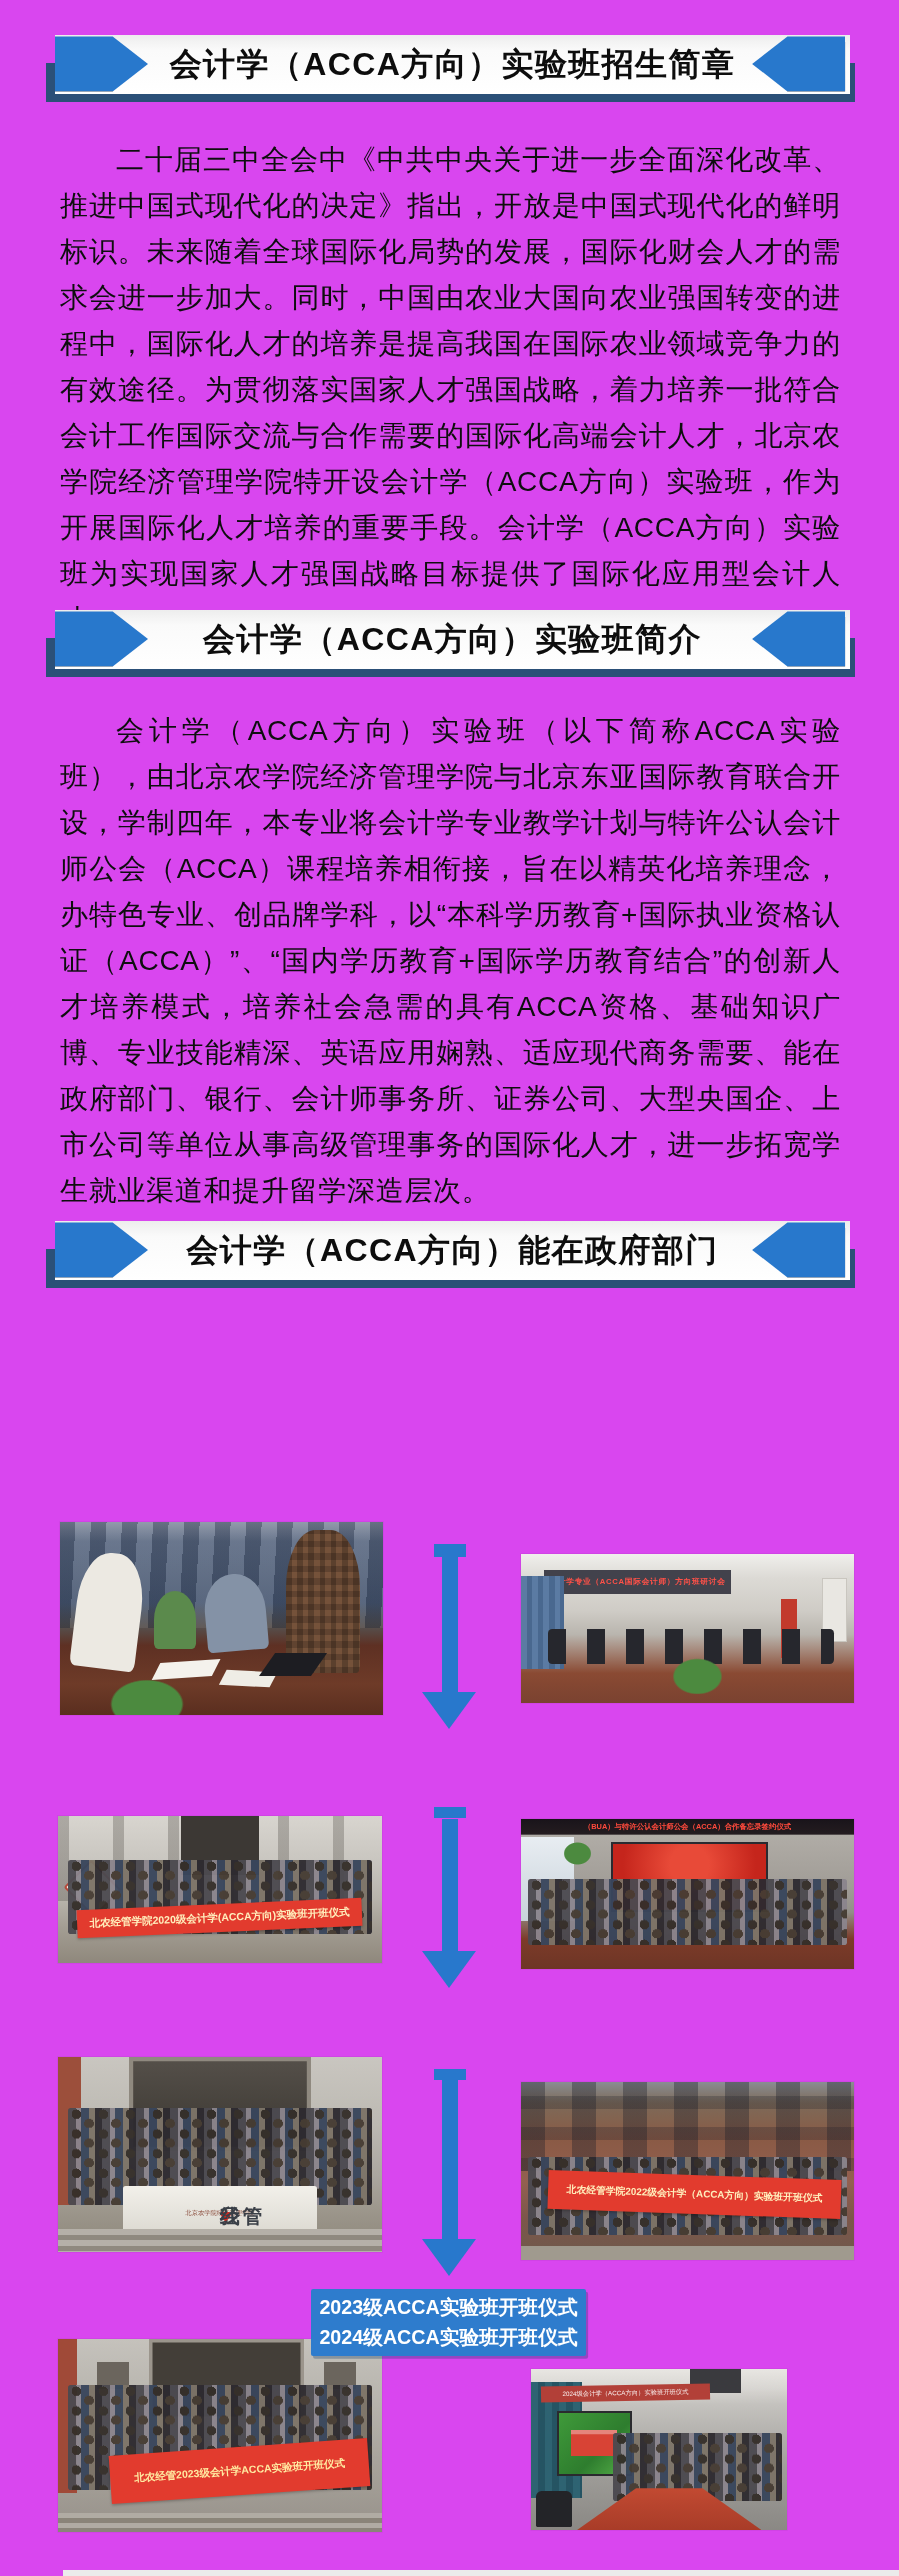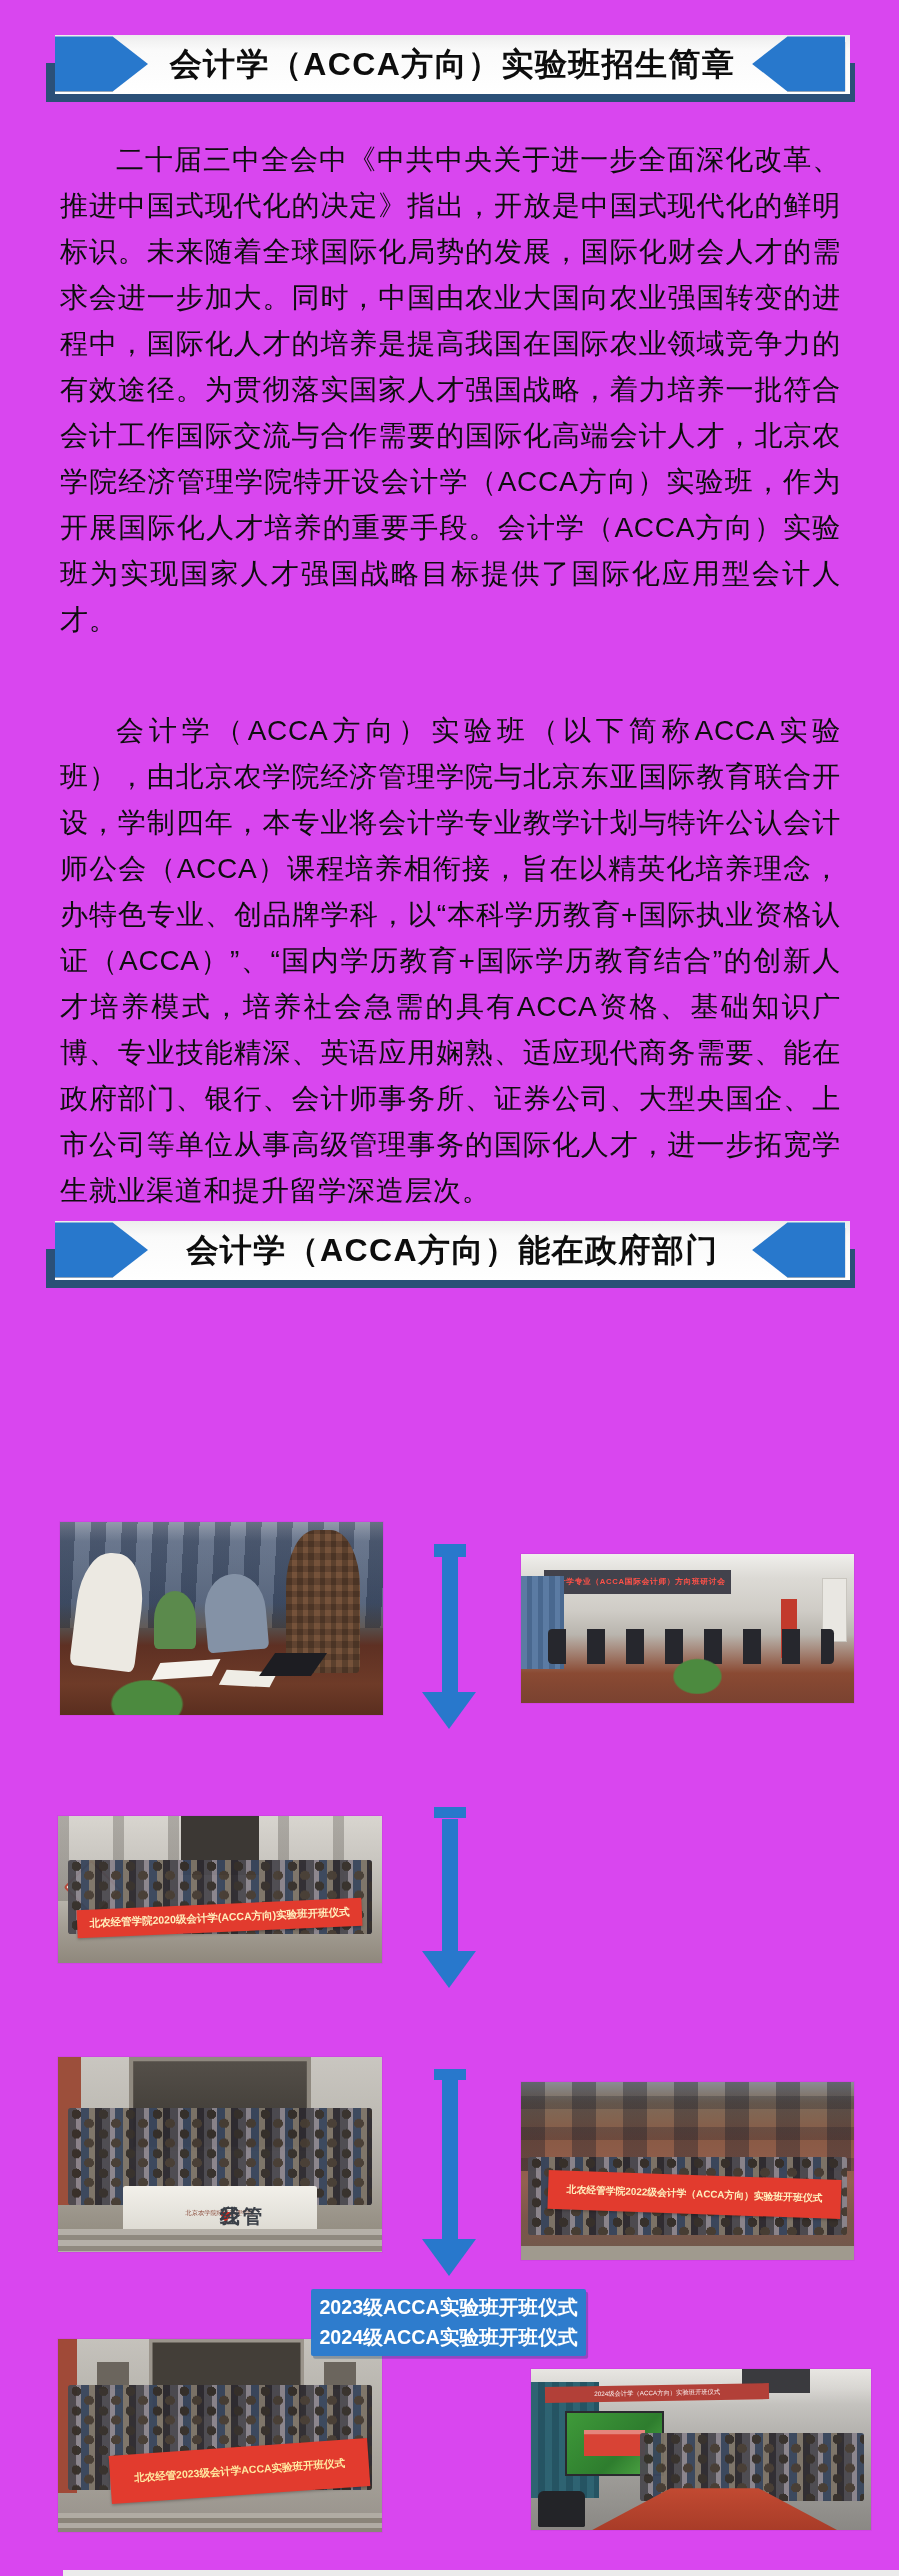--- a/index.html
+++ b/index.html
@@ -133,20 +133,28 @@
     <div class="banner-shadow"></div>
     <div class="banner-bar">
       <div class="arrowL"></div>
       <div class="arrowR"></div>
       <div class="banner-title">会计学（ACCA方向）实验班招生简章</div>
     </div>
   </div>
 
   <div class="para" style="top:137px">二十届三中全会中《中共中央关于进一步全面深化改革、推进中国式现代化的决定》指出，开放是中国式现代化的鲜明标识。未来随着全球国际化局势的发展，国际化财会人才的需求会进一步加大。同时，中国由农业大国向农业强国转变的进程中，国际化人才的培养是提高我国在国际农业领域竞争力的有效途径。为贯彻落实国家人才强国战略，着力培养一批符合会计工作国际交流与合作需要的国际化高端会计人才，北京农学院经济管理学院特开设会计学（ACCA方向）实验班，作为开展国际化人才培养的重要手段。会计学（ACCA方向）实验班为实现国家人才强国战略目标提供了国际化应用型会计人才。</div>
 
+  <div class="banner" style="top:610px">
+    <div class="banner-shadow"></div>
+    <div class="banner-bar">
+      <div class="arrowL"></div>
+      <div class="arrowR"></div>
+      <div class="banner-title">会计学（ACCA方向）实验班简介</div>
+    </div>
+  </div>
 
   <div class="para" style="top:708px">会计学（ACCA方向）实验班（以下简称ACCA实验班），由北京农学院经济管理学院与北京东亚国际教育联合开设，学制四年，本专业将会计学专业教学计划与特许公认会计师公会（ACCA）课程培养相衔接，旨在以精英化培养理念，办特色专业、创品牌学科，以“本科学历教育+国际执业资格认证（ACCA）”、“国内学历教育+国际学历教育结合”的创新人才培养模式，培养社会急需的具有ACCA资格、基础知识广博、专业技能精深、英语应用娴熟、适应现代商务需要、能在政府部门、银行、会计师事务所、证券公司、大型央国企、上市公司等单位从事高级管理事务的国际化人才，进一步拓宽学生就业渠道和提升留学深造层次。</div>
 
   <div class="banner" style="top:1221px">
     <div class="banner-shadow"></div>
     <div class="banner-bar">
       <div class="arrowL"></div>
       <div class="arrowR"></div>
       <div class="banner-title">会计学（ACCA方向）能在政府部门</div>
     </div>
@@ -183,20 +191,27 @@
   <div class="thead" style="top:1951px"></div>
 
   <div class="photo" id="p2L" style="left:58px;top:1816px;width:324px;height:147px">
     <div class="building"></div>
     <div class="door"></div>
     <div class="logo"></div>
     <div class="crowd"></div>
     <div class="redbanner">北农经管学院2020级会计学(ACCA方向)实验班开班仪式</div>
   </div>
 
+  <div class="photo" id="p2R" style="left:521px;top:1819px;width:333px;height:150px">
+    <div class="ledtop">（BUA）与特许公认会计师公会（ACCA）合作备忘录签约仪式</div>
+    <div class="windowL"></div>
+    <div class="plant"></div>
+    <div class="screen"></div>
+    <div class="crowd"></div>
+  </div>
 
   <div class="tstem" style="top:2069px;height:11.2px"></div>
   <div class="tline" style="top:2080px;height:159px"></div>
   <div class="thead" style="top:2239px"></div>
 
   <div class="photo" id="p3L" style="left:58px;top:2057px;width:324px;height:195px">
     <div class="doorway"></div>
     <div class="colL"></div>
     <div class="crowd"></div>
     <div class="sign">
@@ -225,21 +240,21 @@
   <div class="photo" id="p4L" style="left:58px;top:2339px;width:324px;height:193px">
     <div class="doorway"></div>
     <div class="colL"></div>
     <div class="plaq1"></div>
     <div class="plaq2"></div>
     <div class="crowd"></div>
     <div class="redbanner">北农经管2023级会计学ACCA实验班开班仪式</div>
     <div class="steps"></div>
   </div>
 
-  <div class="photo" id="p4R" style="left:531px;top:2369px;width:340px;height:161px">
+  <div class="photo" id="p4R" style="left:531px;top:2369px;width:256px;height:161px">
     <div class="beam"></div>
     <div class="curtain"></div>
     <div class="redstrip">2024级会计学（ACCA方向）实验班开班仪式</div>
     <div class="tv">
         <div class="tvbox"></div>
       </div>
     <div class="crowd"></div>
     <div class="table"></div>
     <div class="chairB"></div>
   </div>

